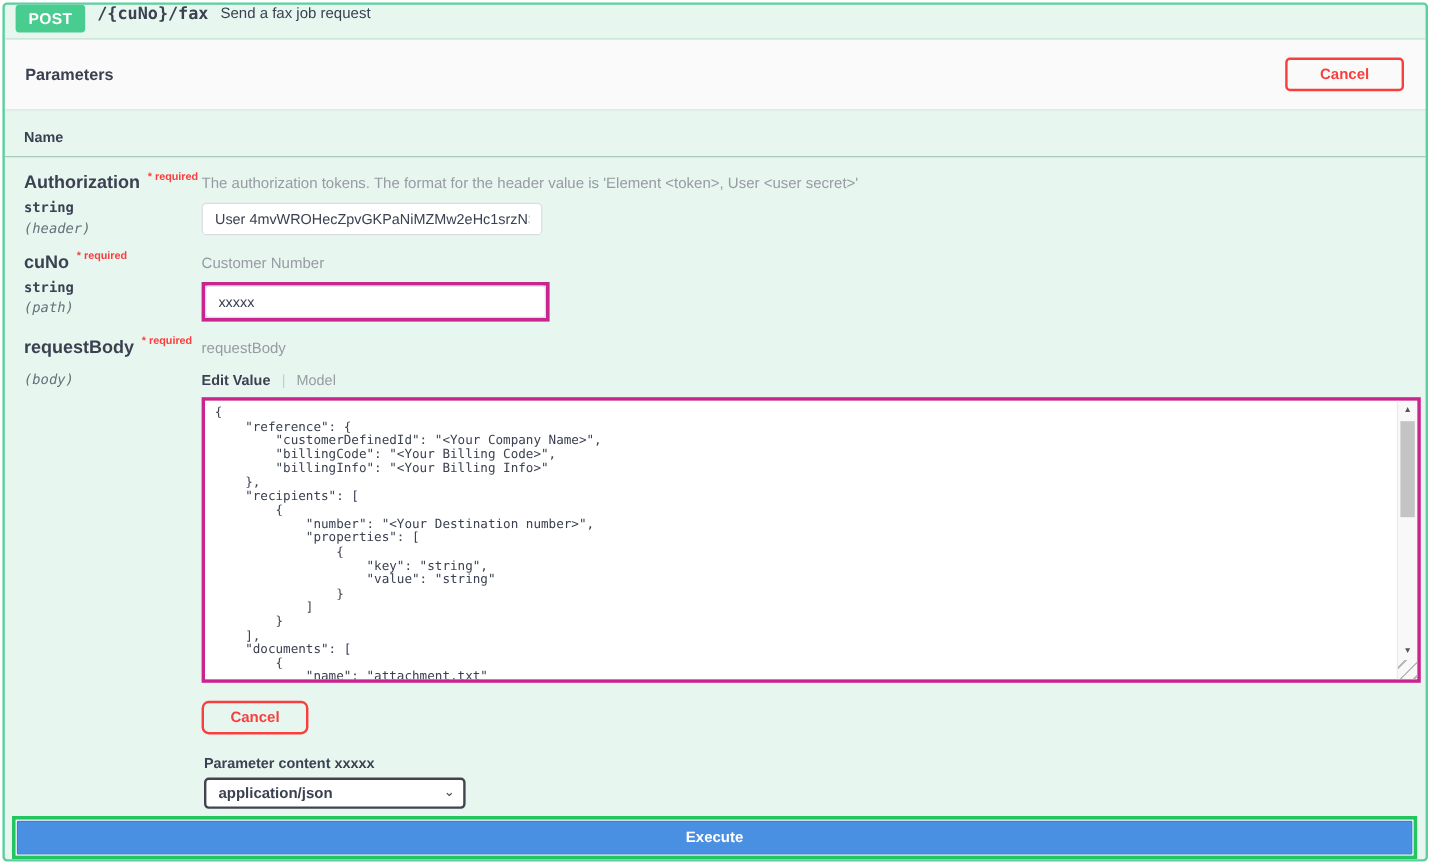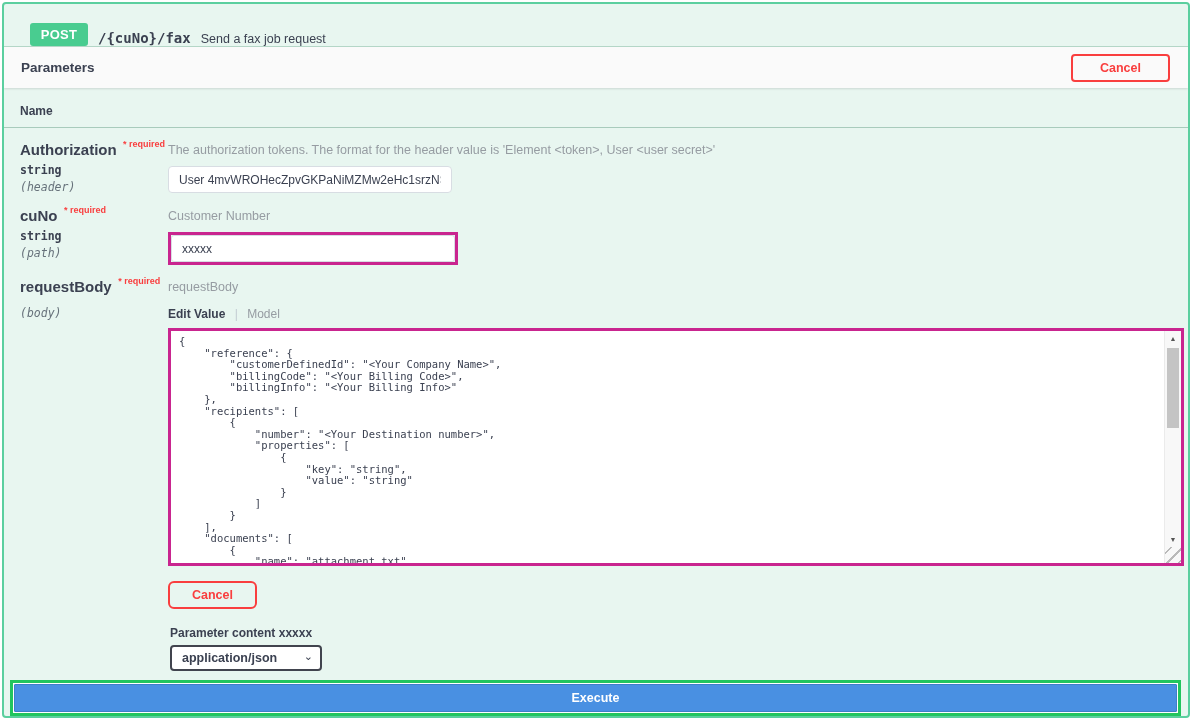--- a/index.html
+++ b/index.html
@@ -6,35 +6,35 @@
   html, body { width: 1192px; height: 720px; background: #fff; font-family: "Liberation Sans", sans-serif; }
 
   .opblock {
     position: absolute; left: 2px; top: 2px; right: 2px; height: 716px;
     border: 2px solid #5bcf9f; border-radius: 4px;
     background: #e8f6f0; overflow: hidden;
   }
 
   
   .summary {
-    display: flex; align-items: flex-end; gap: 10px;
-    height: 43px; padding: 0 26px;
+    display: flex; align-items: flex-start; gap: 10px;
+    height: 29px; padding: 0 9px;
     border-bottom: 1px solid rgba(90,160,130,.35);
   }
   .post-badge {
     background: #49cc90; color: #fff; font-weight: bold;
     font-size: 13px; padding: 4px 0; width: 58px; text-align: center;
     border-radius: 3px; letter-spacing: .3px; border: none; cursor: pointer;
   }
   .path { font-family: "DejaVu Sans Mono", monospace; font-weight: bold; font-size: 14px; color: #3b4151; }
   .summary-text { font-size: 12.5px; color: #3b4151; }
 
   
   .section-header {
-    background: #fafafa; height: 41px;
+    background: #fafafa; height: 58px;
     display: flex; align-items: center; justify-content: space-between;
     padding: 0 18px 0 17px;
     box-shadow: 0 1px 2px rgba(0,0,0,.12);
     position: relative; z-index: 2;
   }
   .section-title { font-size: 13.5px; font-weight: bold; color: #3b4151; }
   .btn-outline-red {
     background: transparent; border: 2px solid #f93e3e; color: #f93e3e;
     font-weight: bold; font-size: 12.5px; border-radius: 4px;
     padding: 5px 27px; cursor: pointer; font-family: "Liberation Sans", sans-serif;
@@ -88,21 +88,21 @@
     height: 16px; cursor: nwse-resize;
     background: repeating-linear-gradient(135deg, transparent 0 4px, #b9b9b9 4px 5.5px, transparent 5.5px 8px);
   }
 
   .editor-cancel { margin: 15px 0 0 164px; }
   .editor-cancel .btn-outline-red { padding: 5px 22px; border-radius: 6px; }
 
   
   .content-type { margin: 17px 0 0 166px; }
   .ct-label { font-size: 12px; font-weight: bold; color: #3b4151; }
-  .ct-select-wrap { position: relative; width: 152px; margin-top: 5px; }
+  .ct-select-wrap { position: relative; width: 218px; margin-top: 5px; }
   .ct-select {
     width: 100%; height: 26px; appearance: none; -webkit-appearance: none;
     border: 2px solid #41444e; border-radius: 4px; background: #fff;
     font-family: "Liberation Sans", sans-serif; font-size: 12.5px; font-weight: bold; color: #3b4151;
     padding: 0 24px 0 10px; outline: none; cursor: pointer;
   }
   .ct-chevron { position: absolute; right: 9px; top: 5px; pointer-events: none; color: #3b4151; font-size: 11px; }
 
   
   .execute-wrap {

